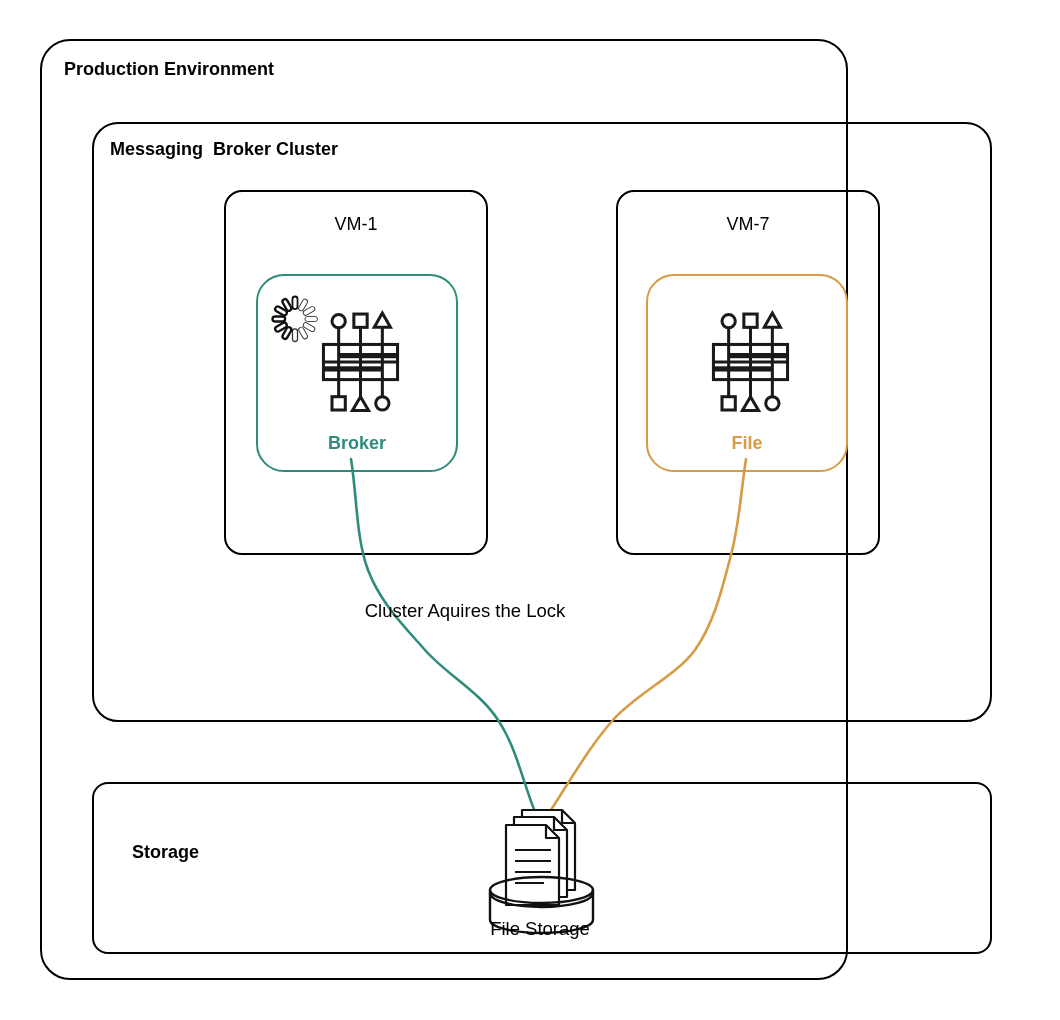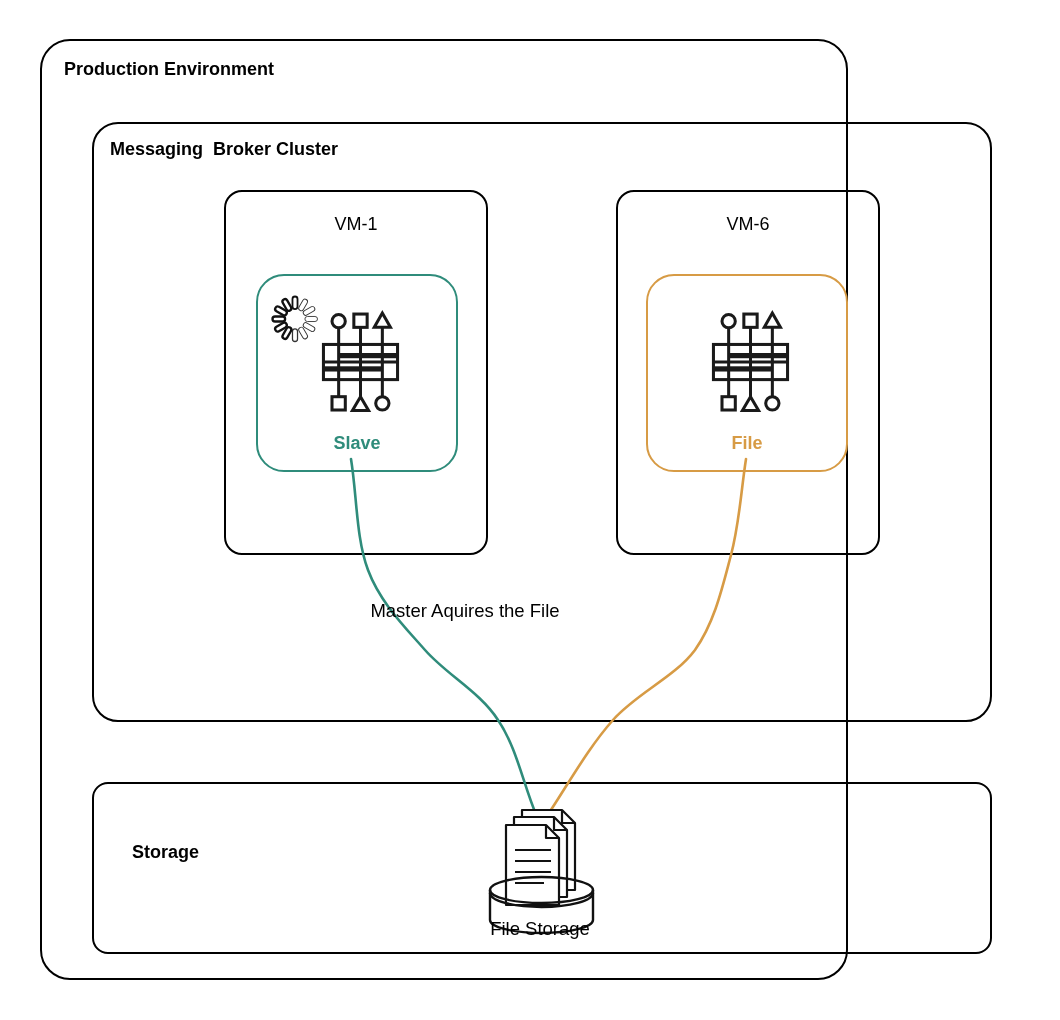--- a/index.html
+++ b/index.html
@@ -81,26 +81,26 @@
             <g stroke="#1a1a1a" stroke-width="3.2" fill="#fff">
               <circle cx="27" cy="12.5" r="7"></circle>
               <rect x="43" y="5" width="14" height="14"></rect>
               <polygon points="73,4 64.5,19 81.5,19"></polygon>
               <rect x="20" y="92" width="14" height="14"></rect>
               <polygon points="50,92 41.5,106.5 58.5,106.5"></polygon>
               <circle cx="73" cy="99" r="7"></circle>
             </g>
           </svg>
 
-          <div class="role-label">Slave</div>
+          <div class="role-label">Broker</div>
         </div>
       </div>
 
       <div class="box vm-box vm2">
-        <div class="vm-title">VM-6</div>
+        <div class="vm-title">VM-7</div>
 
         <div class="role-box slave-box">
 
           <svg class="broker-icon" viewBox="0 0 100 112">
             <g stroke="#1a1a1a" stroke-width="3.2" fill="none">
               <line x1="27" y1="20" x2="27" y2="92"></line>
               <line x1="50" y1="19" x2="50" y2="92"></line>
               <line x1="73" y1="19" x2="73" y2="92"></line>
               <rect x="11" y="37" width="78" height="37"></rect>
               <line x1="11" y1="55.5" x2="89" y2="55.5"></line>
@@ -125,21 +125,21 @@
     <div class="box storage-box">
       <div class="box-title storage-title">Storage</div>
     </div>
   </div>
 
   <svg class="overlay" viewBox="0 0 1060 1020">
     <path class="conn-master" d="M351,459 C357,496 356,538 368,570 C380,602 403,625 425,650 C447,675 480,692 498,720 C517,748 523,784 537,817"></path>
     <path class="conn-slave" d="M746,459 C741,491 739.5,523 731,555 C722.5,587 714.7,622 695,650 C675,677 637,693 613,720 C589,747 570,781 549,813"></path>
   </svg>
 
-  <div class="lock-label">Master Aquires the File</div>
+  <div class="lock-label">Cluster Aquires the Lock</div>
 
   <div class="file-storage-group">
     <svg class="file-storage-svg" viewBox="0 0 116 132">
       <g stroke="#111" stroke-width="2.2" fill="#fff" stroke-linejoin="round">
         <path d="M40 7 L80 7 L93 20 L93 87 L40 87 Z"></path>
         <path d="M80 7 L80 20 L93 20" fill="none"></path>
         <path d="M32 14 L72 14 L85 27 L85 94 L32 94 Z"></path>
         <path d="M72 14 L72 27 L85 27" fill="none"></path>
         <path d="M24 22 L64 22 L77 35 L77 102 L24 102 Z"></path>
         <path d="M64 22 L64 35 L77 35" fill="none"></path>

